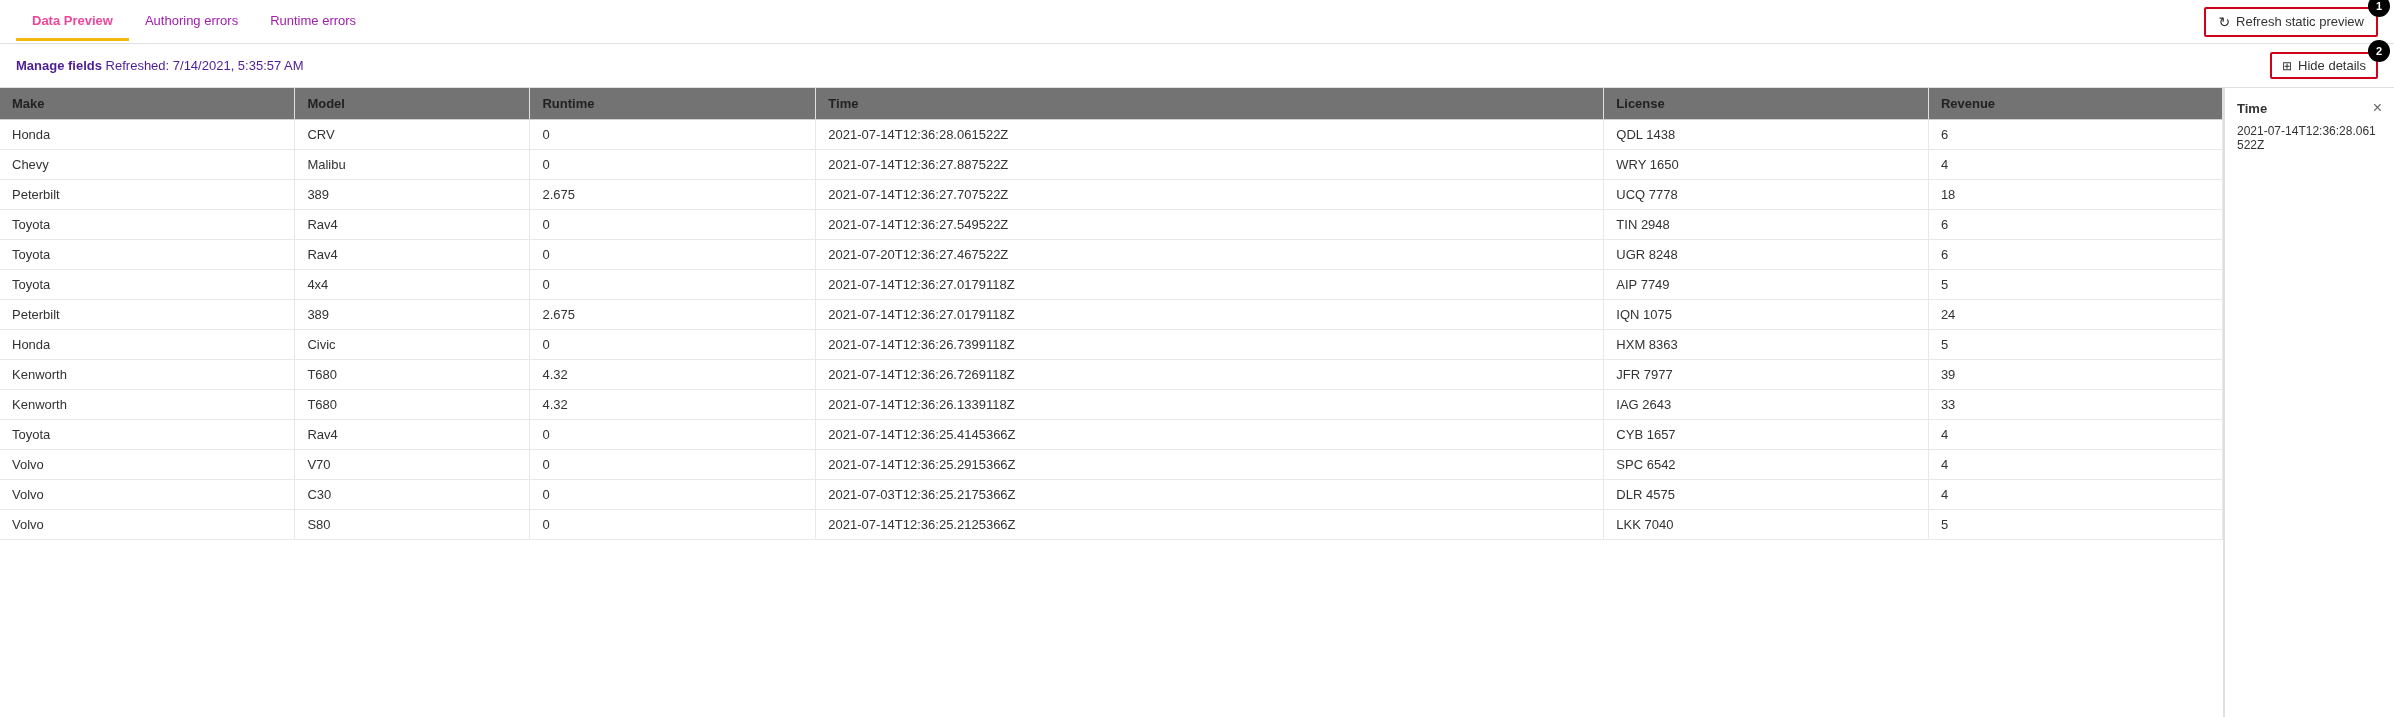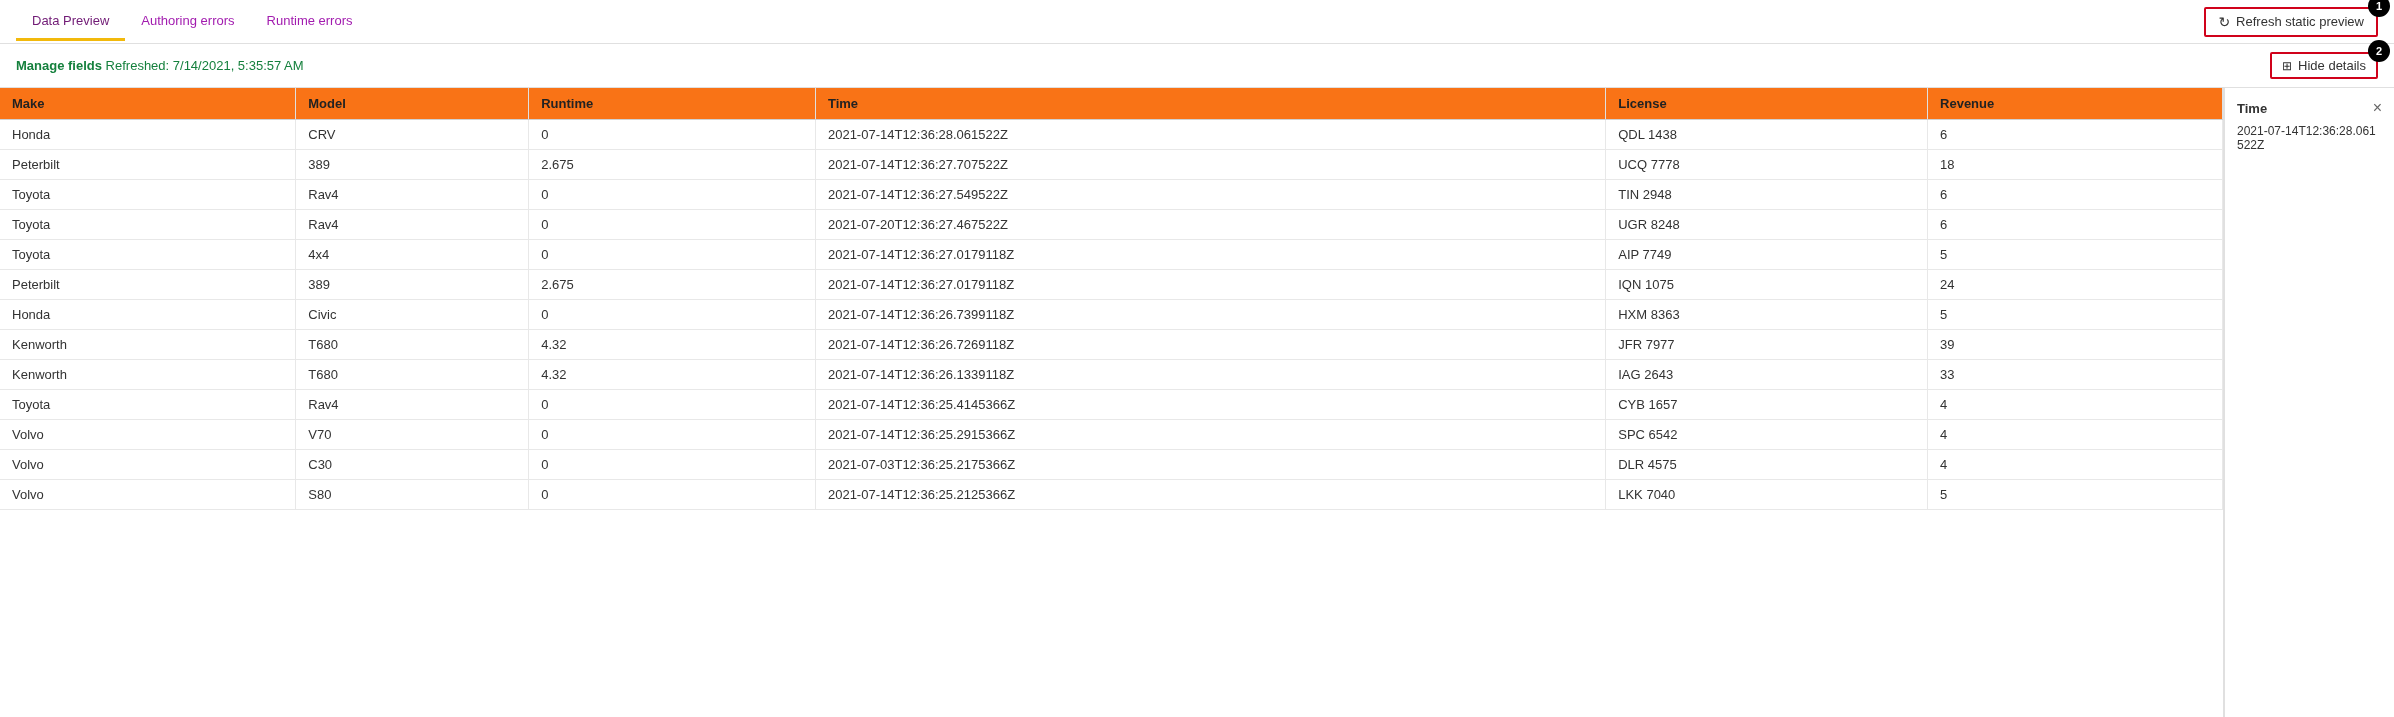--- a/index.html
+++ b/index.html
@@ -17,22 +17,22 @@
     .tab {
       padding: 10px 16px;
       cursor: pointer;
       font-size: 13px;
       color: #a21caf;
       border-bottom: 3px solid transparent;
       margin-bottom: -1px;
       white-space: nowrap;
     }
     .tab.active {
-      color: #701a75;
-      font-weight: 400;
+      color: #ec4899;
+      font-weight: 700;
       border-bottom: 3px solid #f2b90c;
     }
     .refresh-btn {
       margin-left: auto;
       display: flex;
       align-items: center;
       gap: 6px;
       border: 2px solid #d0021b;
       border-radius: 2px;
       padding: 5px 12px;
@@ -61,21 +61,21 @@
     
     .sub-header {
       display: flex;
       align-items: center;
       justify-content: space-between;
       padding: 8px 16px;
       border-bottom: 1px solid #e0e0e0;
     }
     .sub-header-left {
       font-size: 13px;
-      color: #15803d;
+      color: #4c1d95;
     }
     .sub-header-left span.label {
       font-weight: 600;
     }
     .hide-details-btn {
       display: flex;
       align-items: center;
       gap: 6px;
       border: 2px solid #d0021b;
       border-radius: 2px;
@@ -101,21 +101,21 @@
       border-right: 1px solid #e0e0e0;
     }
 
     table {
       width: 100%;
       border-collapse: collapse;
       font-size: 13px;
     }
 
     thead tr {
-      background: #f97316;
+      background: #737373;
     }
 
     th {
       text-align: left;
       padding: 8px 12px;
       font-weight: 600;
       border-bottom: 1px solid #d0d0d0;
       border-right: 1px solid #e0e0e0;
       white-space: nowrap;
       color: #222;
@@ -243,20 +243,28 @@
       <tbody id="table-body">
       <tr>
             <td>Honda</td>
             <td>CRV</td>
             <td>0</td>
             <td>2021-07-14T12:36:28.061522Z</td>
             <td>QDL 1438</td>
             <td>6</td>
           </tr>
           <tr>
+            <td>Chevy</td>
+            <td>Malibu</td>
+            <td>0</td>
+            <td>2021-07-14T12:36:27.887522Z</td>
+            <td>WRY 1650</td>
+            <td>4</td>
+          </tr>
+          <tr>
             <td>Peterbilt</td>
             <td>389</td>
             <td>2.675</td>
             <td>2021-07-14T12:36:27.707522Z</td>
             <td>UCQ 7778</td>
             <td>18</td>
           </tr>
           <tr>
             <td>Toyota</td>
             <td>Rav4</td>

